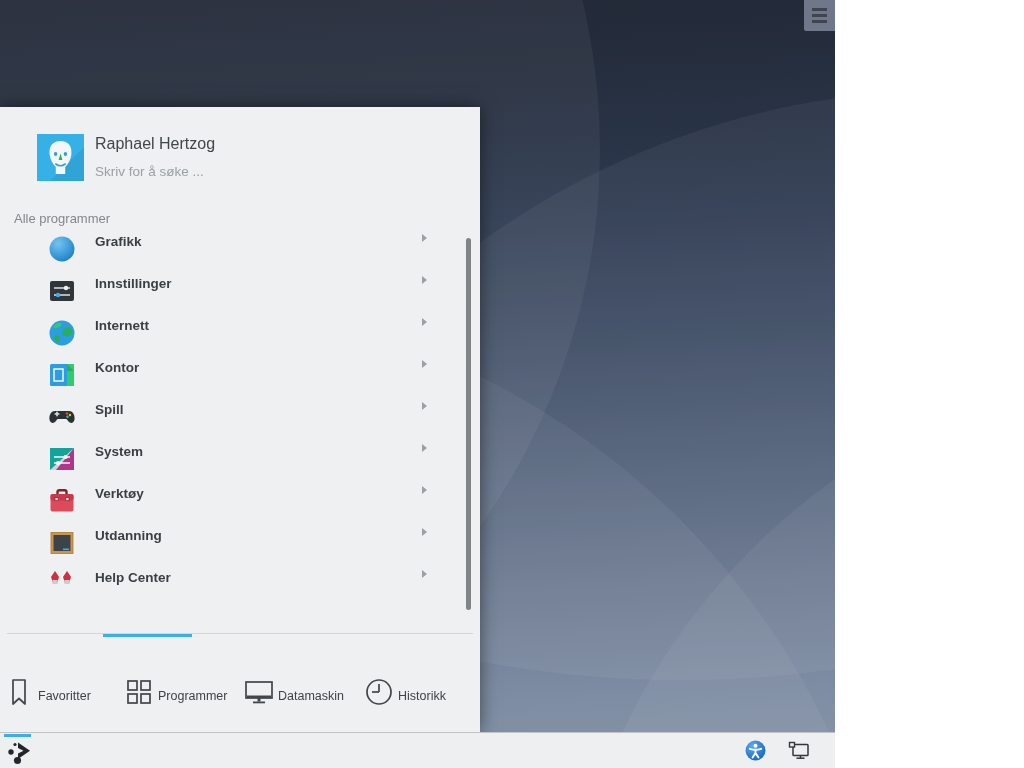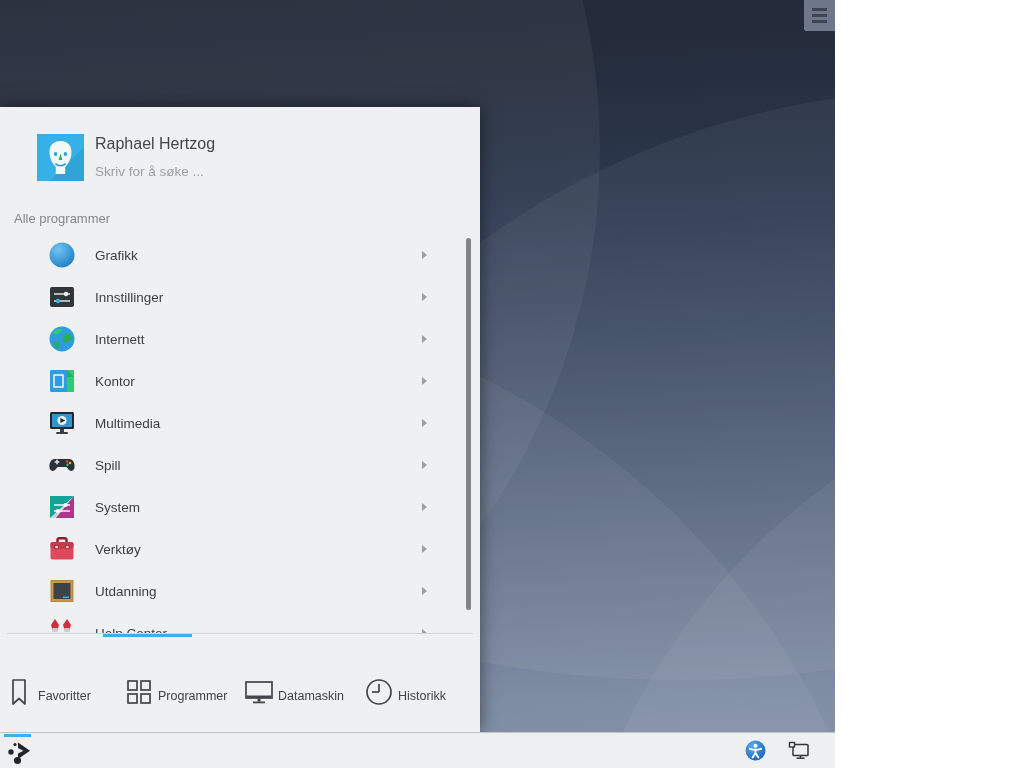--- a/index.html
+++ b/index.html
@@ -36,21 +36,21 @@
   .user-name { position:absolute; left:95px; top:28px; font-size:16px; color:#41464b; }
   .search-input {
     position:absolute; left:95px; top:57px; width:330px;
     border:none; background:transparent; outline:none;
     font-family:"Liberation Sans",sans-serif; font-size:13.5px; color:#41464b;
   }
   .search-input::placeholder { color:#9aa0a4; opacity:1; }
   .section-label { position:absolute; left:14px; top:104px; font-size:13px; color:#83878b; }
 
   .app-list { position:absolute; left:0; top:127px; width:480px; height:399px; overflow:hidden; }
-  .row { height:42px; display:flex; align-items:center; padding-left:47px; cursor:pointer; }
+  .row { height:42px; display:flex; padding-left:47px; cursor:pointer;font-weight:bold; }
   .ric { width:30px; height:30px; flex:0 0 30px; display:flex; }
   .rlabel { margin-left:18px; font-size:13.5px; color:#3a3f44; }
   .arrow {
     margin-left:auto; margin-right:53px; width:0; height:0;
     border-left:5px solid #9aa0a4; border-top:4.5px solid transparent; border-bottom:4.5px solid transparent;
   }
   .scrollbar { position:absolute; right:9px; top:4px; width:5px; height:372px; border-radius:3px; background:#7f8488; cursor:pointer; }
 
   .footer-divider { position:absolute; left:7px; right:7px; top:526px; height:1px; background:#d4d7da; }
   .tab-indicator { position:absolute; left:103px; top:527px; width:89px; height:3px; background:#3daee9; }
@@ -150,32 +150,20 @@
         <svg class="ric" viewBox="0 0 30 30">
           <rect x="3" y="4" width="24" height="22" rx="1.5" fill="#2d9ce1"></rect>
           <rect x="20" y="4" width="7" height="22" fill="#2ecc71"></rect>
           <polygon points="20,4 27,11 20,11" fill="#27ae60"></polygon>
           <rect x="7" y="9" width="9" height="12" fill="none" stroke="#ffffff" stroke-width="1.4"></rect>
         </svg>
         <span class="rlabel">Kontor</span>
         <span class="arrow"></span>
       </div>
 
-      <div class="row">
-        <svg class="ric" viewBox="0 0 30 30">
-          <rect x="3" y="4" width="24" height="17" rx="1.5" fill="#23282d"></rect>
-          <rect x="5" y="6" width="20" height="13" fill="#2f96d3"></rect>
-          <circle cx="15" cy="12.5" r="4.6" fill="#eceff1"></circle>
-          <polygon points="13.4,9.9 18.2,12.5 13.4,15.1" fill="#23282d"></polygon>
-          <rect x="13" y="21" width="4" height="3" fill="#3a4045"></rect>
-          <rect x="9" y="24" width="12" height="2" rx="1" fill="#3a4045"></rect>
-        </svg>
-        <span class="rlabel">Multimedia</span>
-        <span class="arrow"></span>
-      </div>
 
       <div class="row">
         <svg class="ric" viewBox="0 0 30 30">
           <path d="M8,9 C3.5,9 2,14 2.5,17.5 C3,21 6.5,22 8.5,19.5 L10.5,17 L19.5,17 L21.5,19.5 C23.5,22 27,21 27.5,17.5 C28,14 26.5,9 22,9 Z" fill="#2b3136"></path>
           <rect x="7.5" y="11" width="5" height="1.8" rx="0.9" fill="#cfd4d8"></rect>
           <rect x="9.1" y="9.4" width="1.8" height="5" rx="0.9" fill="#cfd4d8"></rect>
           <circle cx="20" cy="11.5" r="1.2" fill="#e74c3c"></circle>
           <circle cx="23" cy="13" r="1.2" fill="#f1c40f"></circle>
           <circle cx="20.5" cy="14.8" r="1.2" fill="#2ecc71"></circle>
         </svg>

